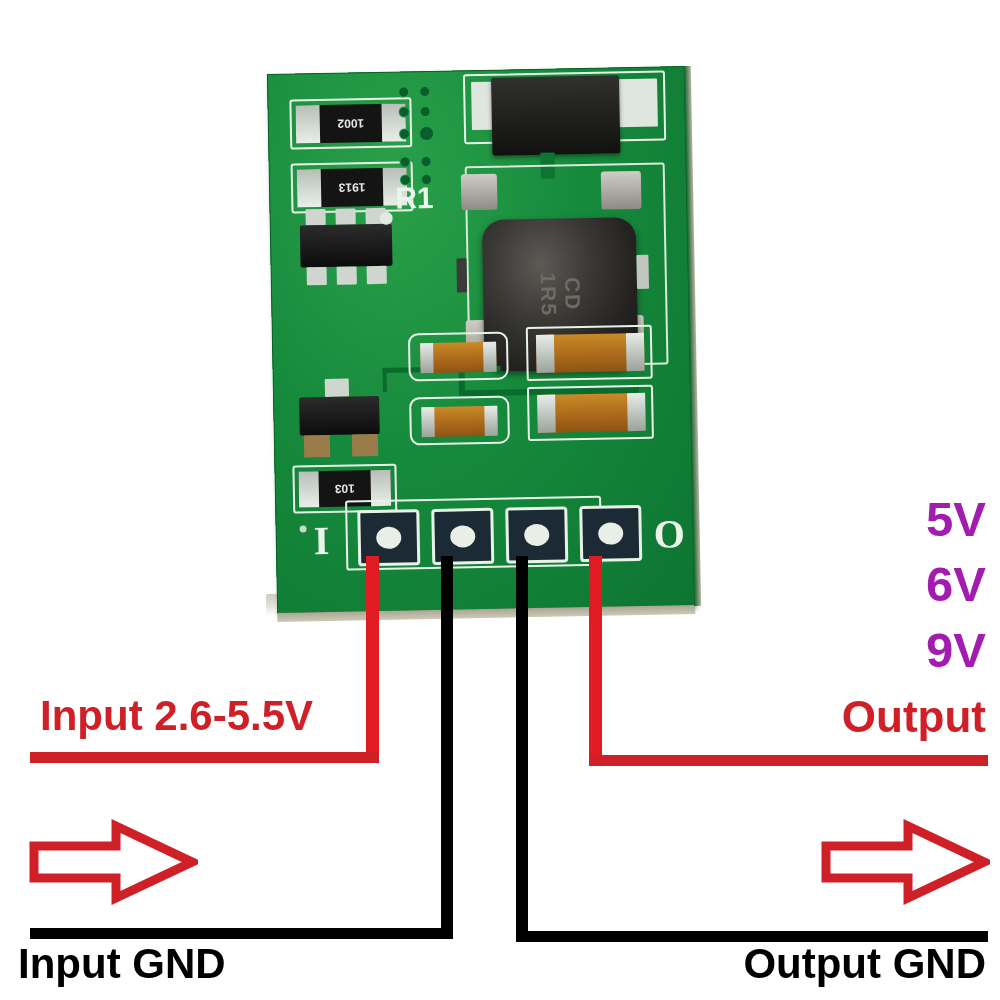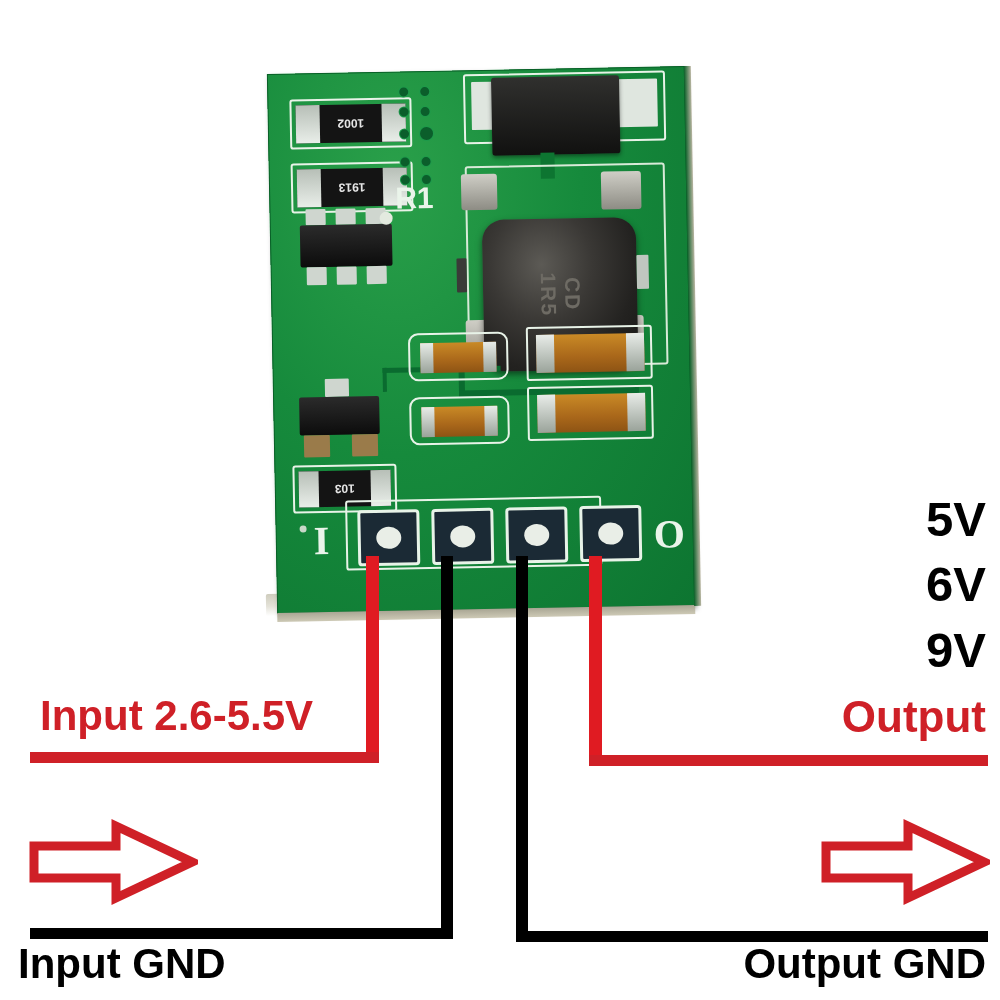--- a/index.html
+++ b/index.html
@@ -94,21 +94,21 @@
   
   .ln{position:absolute;}
   .ln-red{background:#cf2027;}
   .ln-blk{background:#000000;}
 
   
   .lbl{position:absolute;font-weight:bold;font-family:"Liberation Sans",sans-serif;white-space:nowrap;}
   .lbl-red{color:#cf2027;margin-left:20px;}
   .lbl-blk{color:#000000;}
 
-  .volt{position:absolute;right:14px;font-size:49px;font-weight:bold;color:#000000;
+  .volt{position:absolute;right:14px;font-size:49px;font-weight:bold;color:#a21caf;
         font-family:"Liberation Sans",sans-serif;line-height:1;}
   .outrow{position:absolute;right:14px;top:692px;display:flex;align-items:baseline;gap:14px;}
   .outrow .w1{font-size:44px;font-weight:bold;color:#cf2027;font-family:"Liberation Sans",sans-serif;}
   .outrow .w2{font-size:53px;font-weight:bold;color:#d81f28;font-family:"Liberation Sans",sans-serif;}
 
   .arrow{position:absolute;}
 </style>
 </head>
 <body>
 

